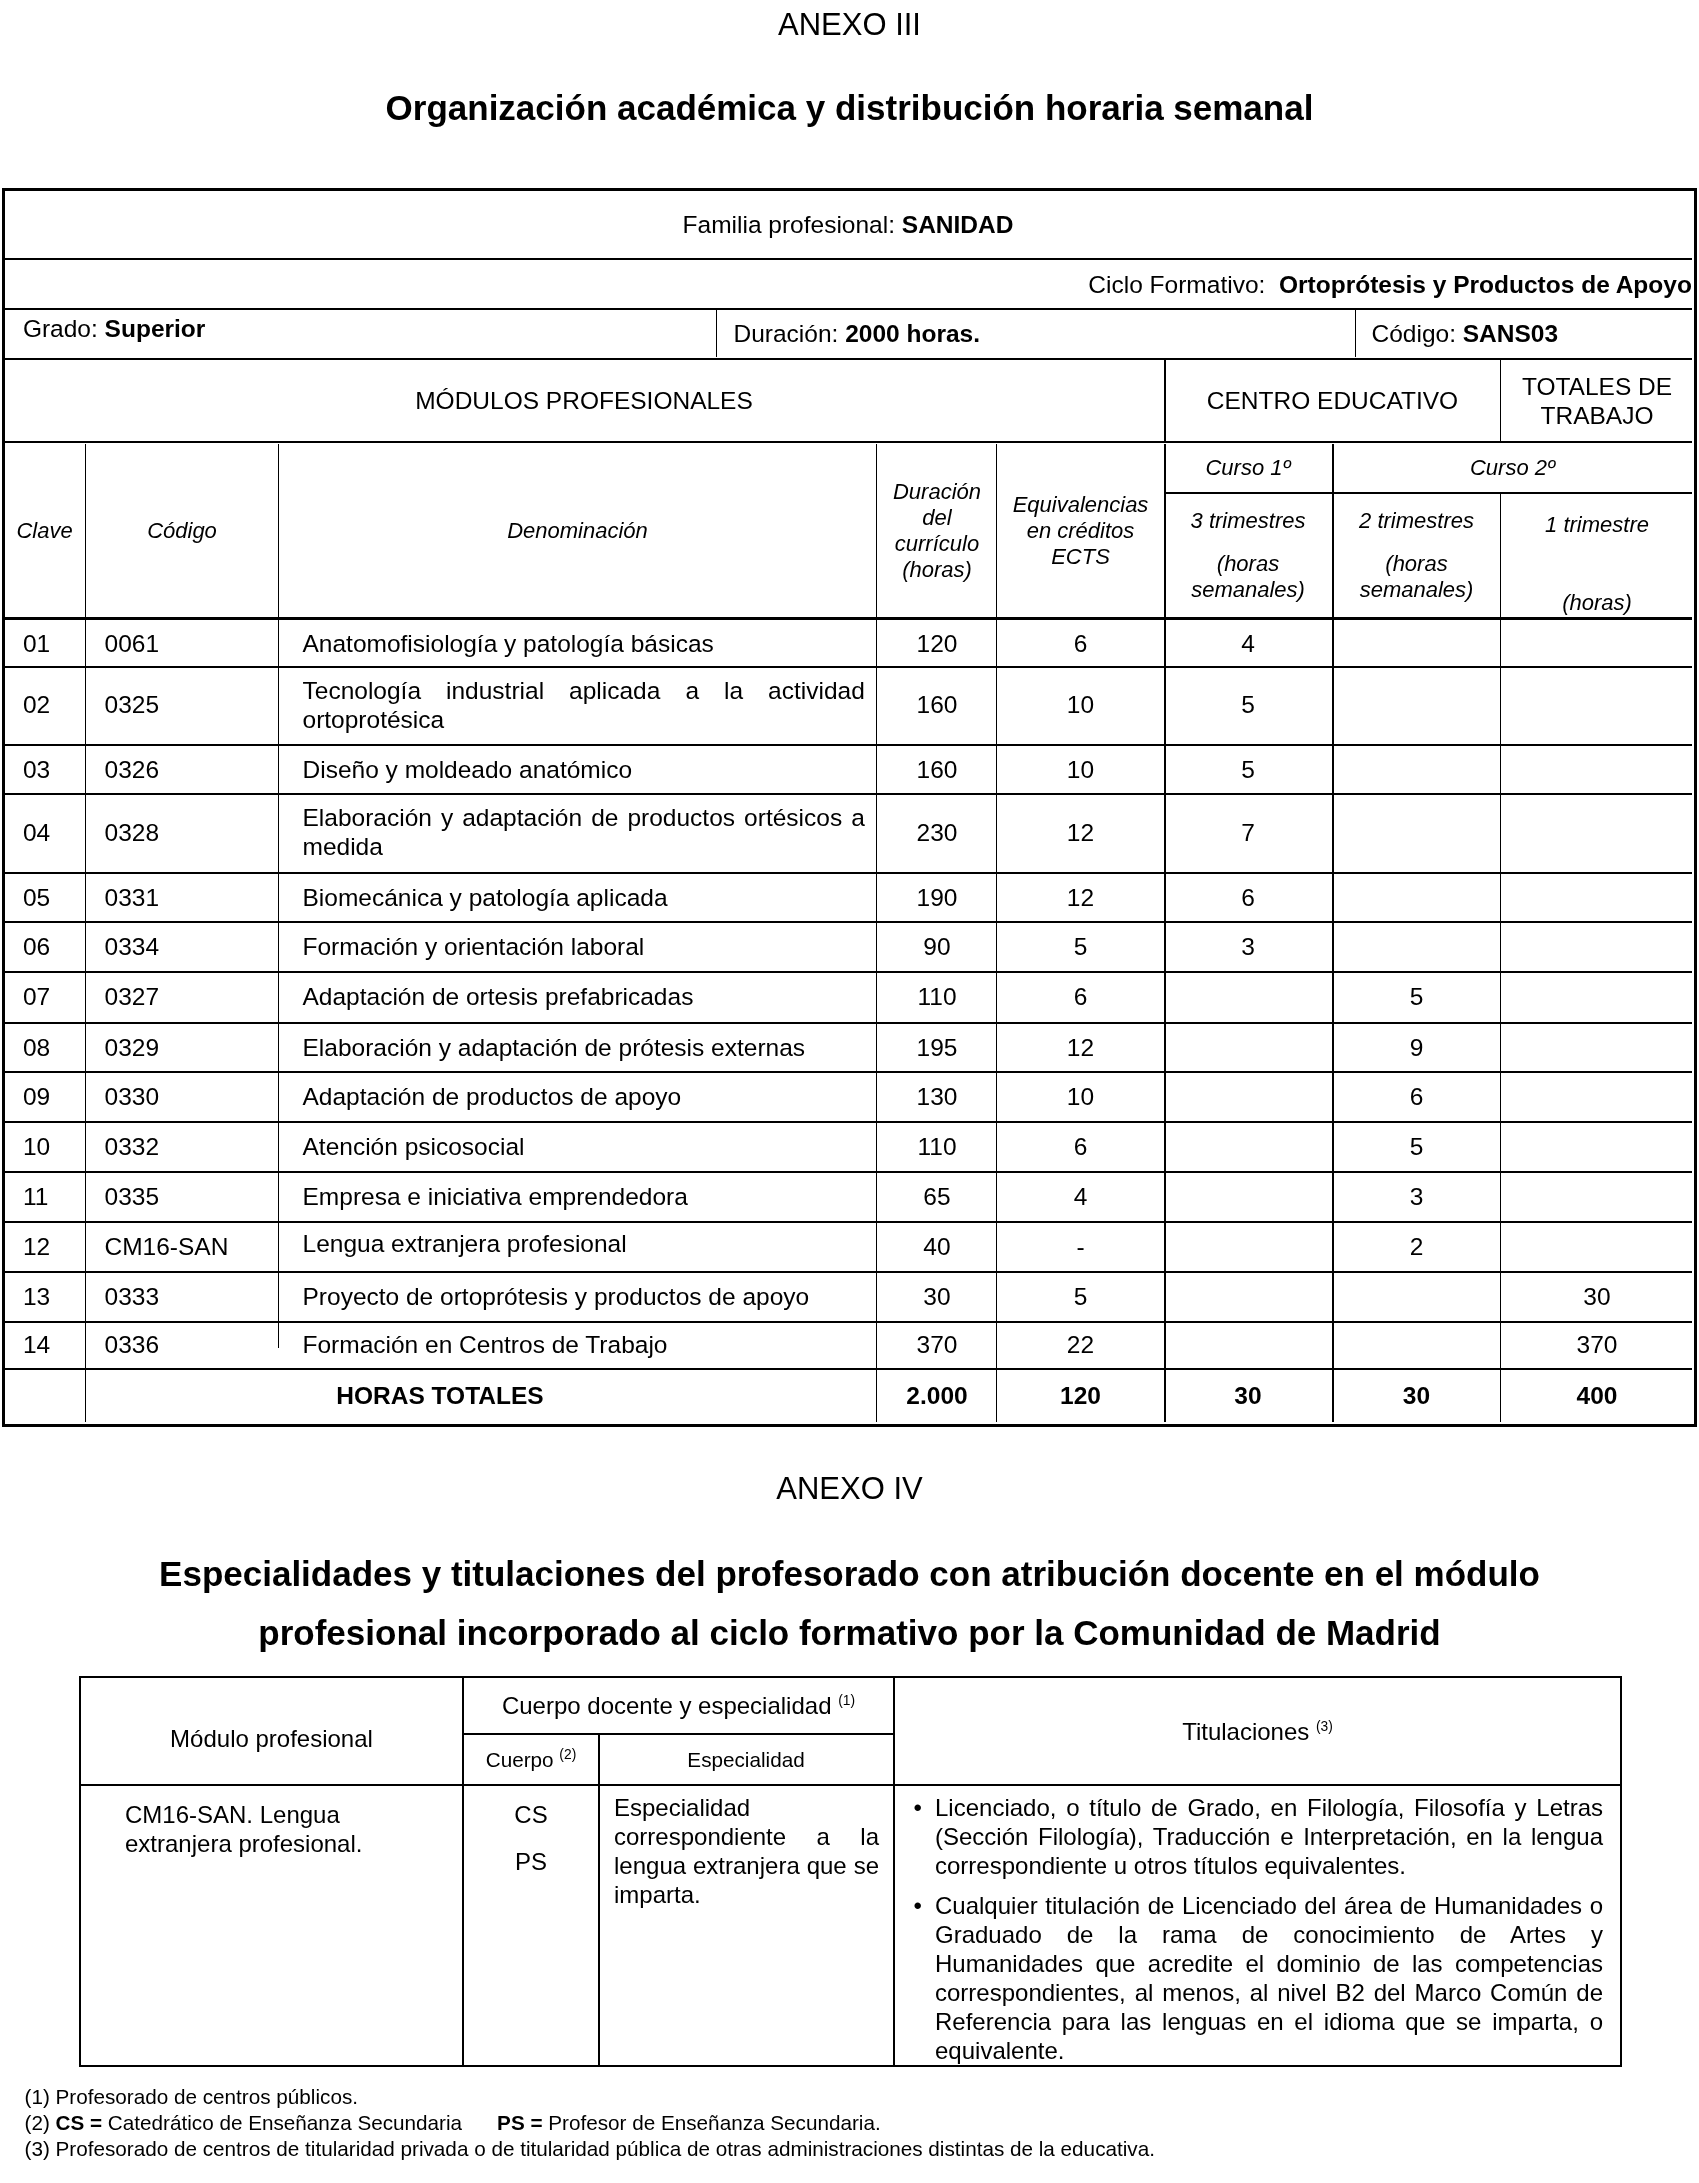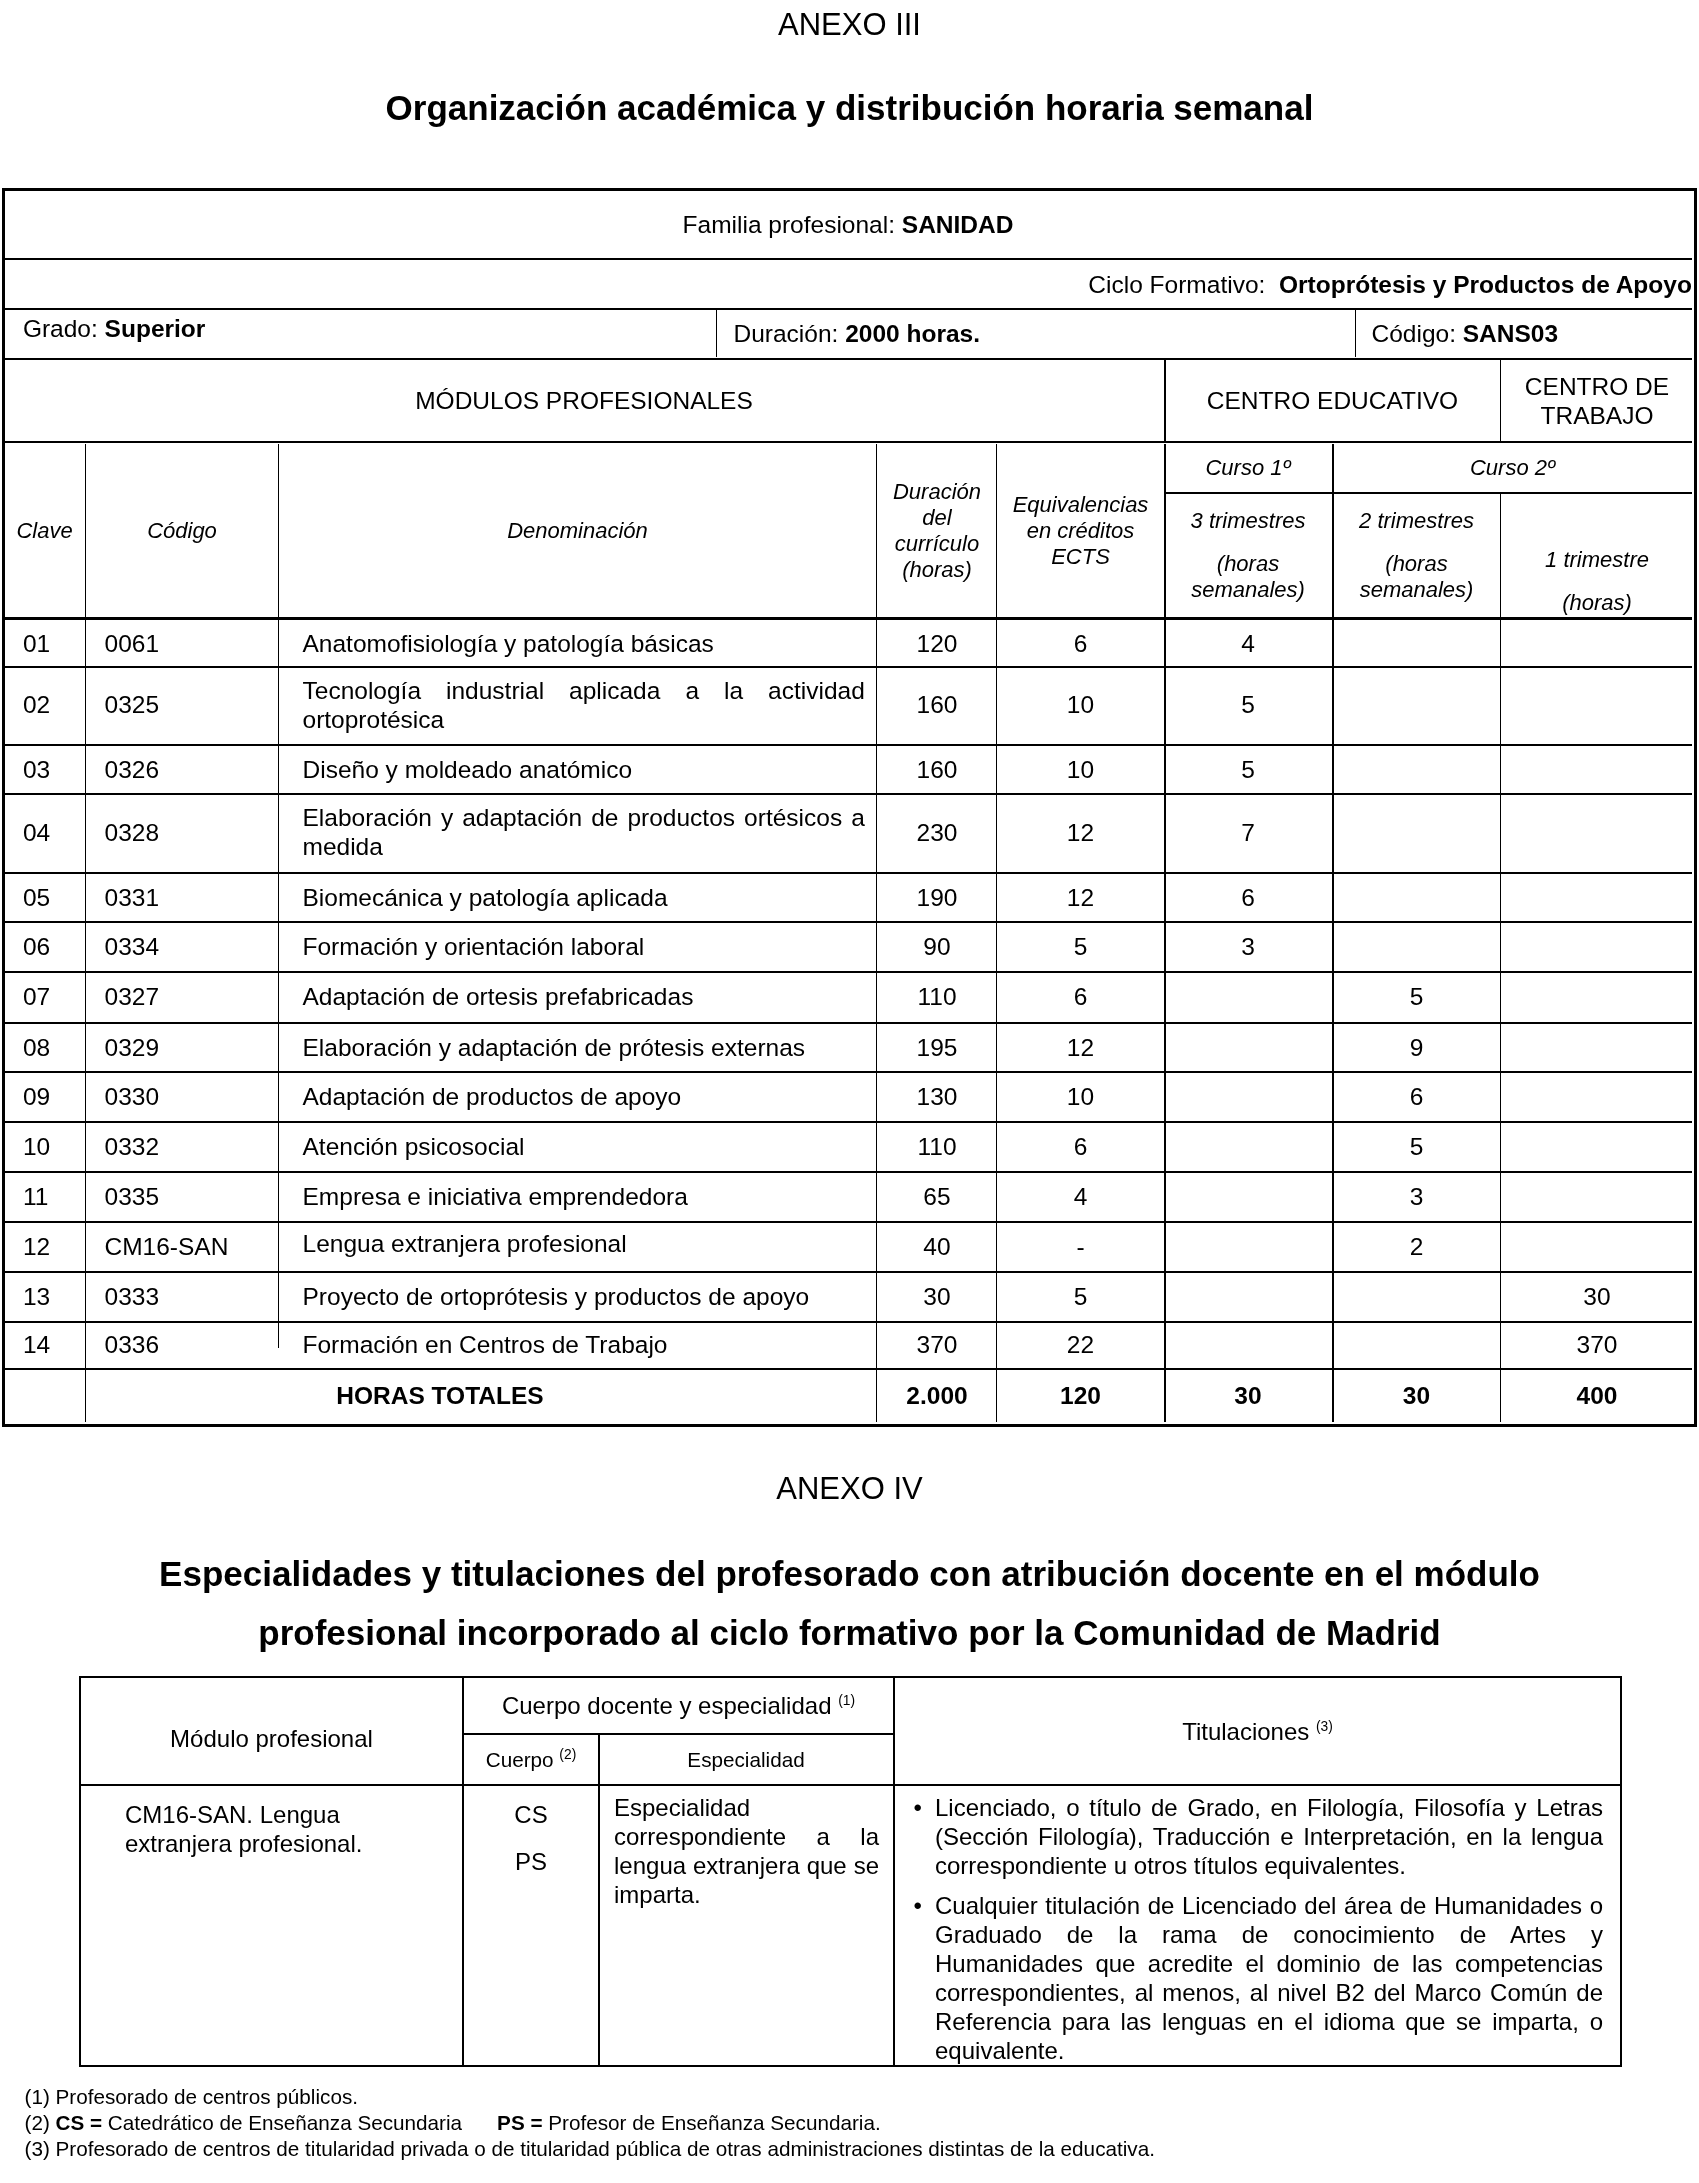--- a/index.html
+++ b/index.html
@@ -62,21 +62,21 @@
   <div class="cell l" style="left:1367px;top:119px;width:306px;height:47px;">
     <span><span>Código:</span> <span class="b">SANS03</span></span>
   </div>
   <div class="hl" style="left:0;top:167px;width:1687px;height:2.3px;"></div>
 
   <div class="cell c" style="left:0;top:169px;width:1159px;height:81px;">MÓDULOS PROFESIONALES</div>
   <div class="vl" style="left:1159px;top:169px;width:2.3px;height:81px;"></div>
   <div class="cell c" style="left:1161px;top:169px;width:334px;height:81px;">CENTRO EDUCATIVO</div>
   <div class="vl" style="left:1495px;top:169px;width:1.5px;height:81px;"></div>
   <div class="cell c" style="left:1497px;top:169px;width:191px;height:81px;flex-direction:column;justify-content:center;">
-    <div>CENTRO DE</div>
+    <div>TOTALES DE</div>
     <div>TRABAJO</div>
   </div>
   <div class="hl" style="left:0;top:250px;width:1687px;height:2.3px;"></div>
 
   <div class="cell c it" style="left:0;top:253px;width:80px;height:173px;">Clave</div>
   <div class="vl" style="left:80px;top:253px;width:1.5px;height:978px;"></div>
   <div class="cell c it" style="left:82px;top:253px;width:191px;height:173px;">Código</div>
   <div class="vl" style="left:273px;top:253px;width:1.5px;height:904px;"></div>
   <div class="cell c it" style="left:275px;top:253px;width:596px;height:173px;">Denominación</div>
   <div class="vl" style="left:871px;top:253px;width:1.5px;height:978px;"></div>
@@ -103,21 +103,21 @@
     <div>(horas</div>
     <div>semanales)</div>
   </div>
   <div class="cell c it" style="left:1329px;top:303px;width:166px;height:122px;flex-direction:column;">
     <div>2 trimestres</div>
     <div style="height:17px"></div>
     <div>(horas</div>
     <div>semanales)</div>
   </div>
   <div class="vl" style="left:1495px;top:303px;width:1.5px;height:928px;"></div>
-  <div class="cell c it" style="left:1497px;top:303px;width:191px;height:122px;flex-direction:column;justify-content:flex-end;padding-top:18px;">
+  <div class="cell c it" style="left:1497px;top:303px;width:191px;height:122px;flex-direction:column;justify-content:space-between;padding-top:18px;">
     <div>1 trimestre</div>
     <div style="height:17px"></div>
     <div>(horas)</div>
   </div>
   <div class="hl" style="left:0;top:426px;width:1687px;height:3.1px;"></div>
 
   <div id="rows">
       <div>
         <div class="cell l" style="left: 18.4px; top: 429px; width: 62px; height: 47px;">01</div>
         <div class="cell l" style="left: 100px; top: 429px; width: 174px; height: 47px;">0061</div>

